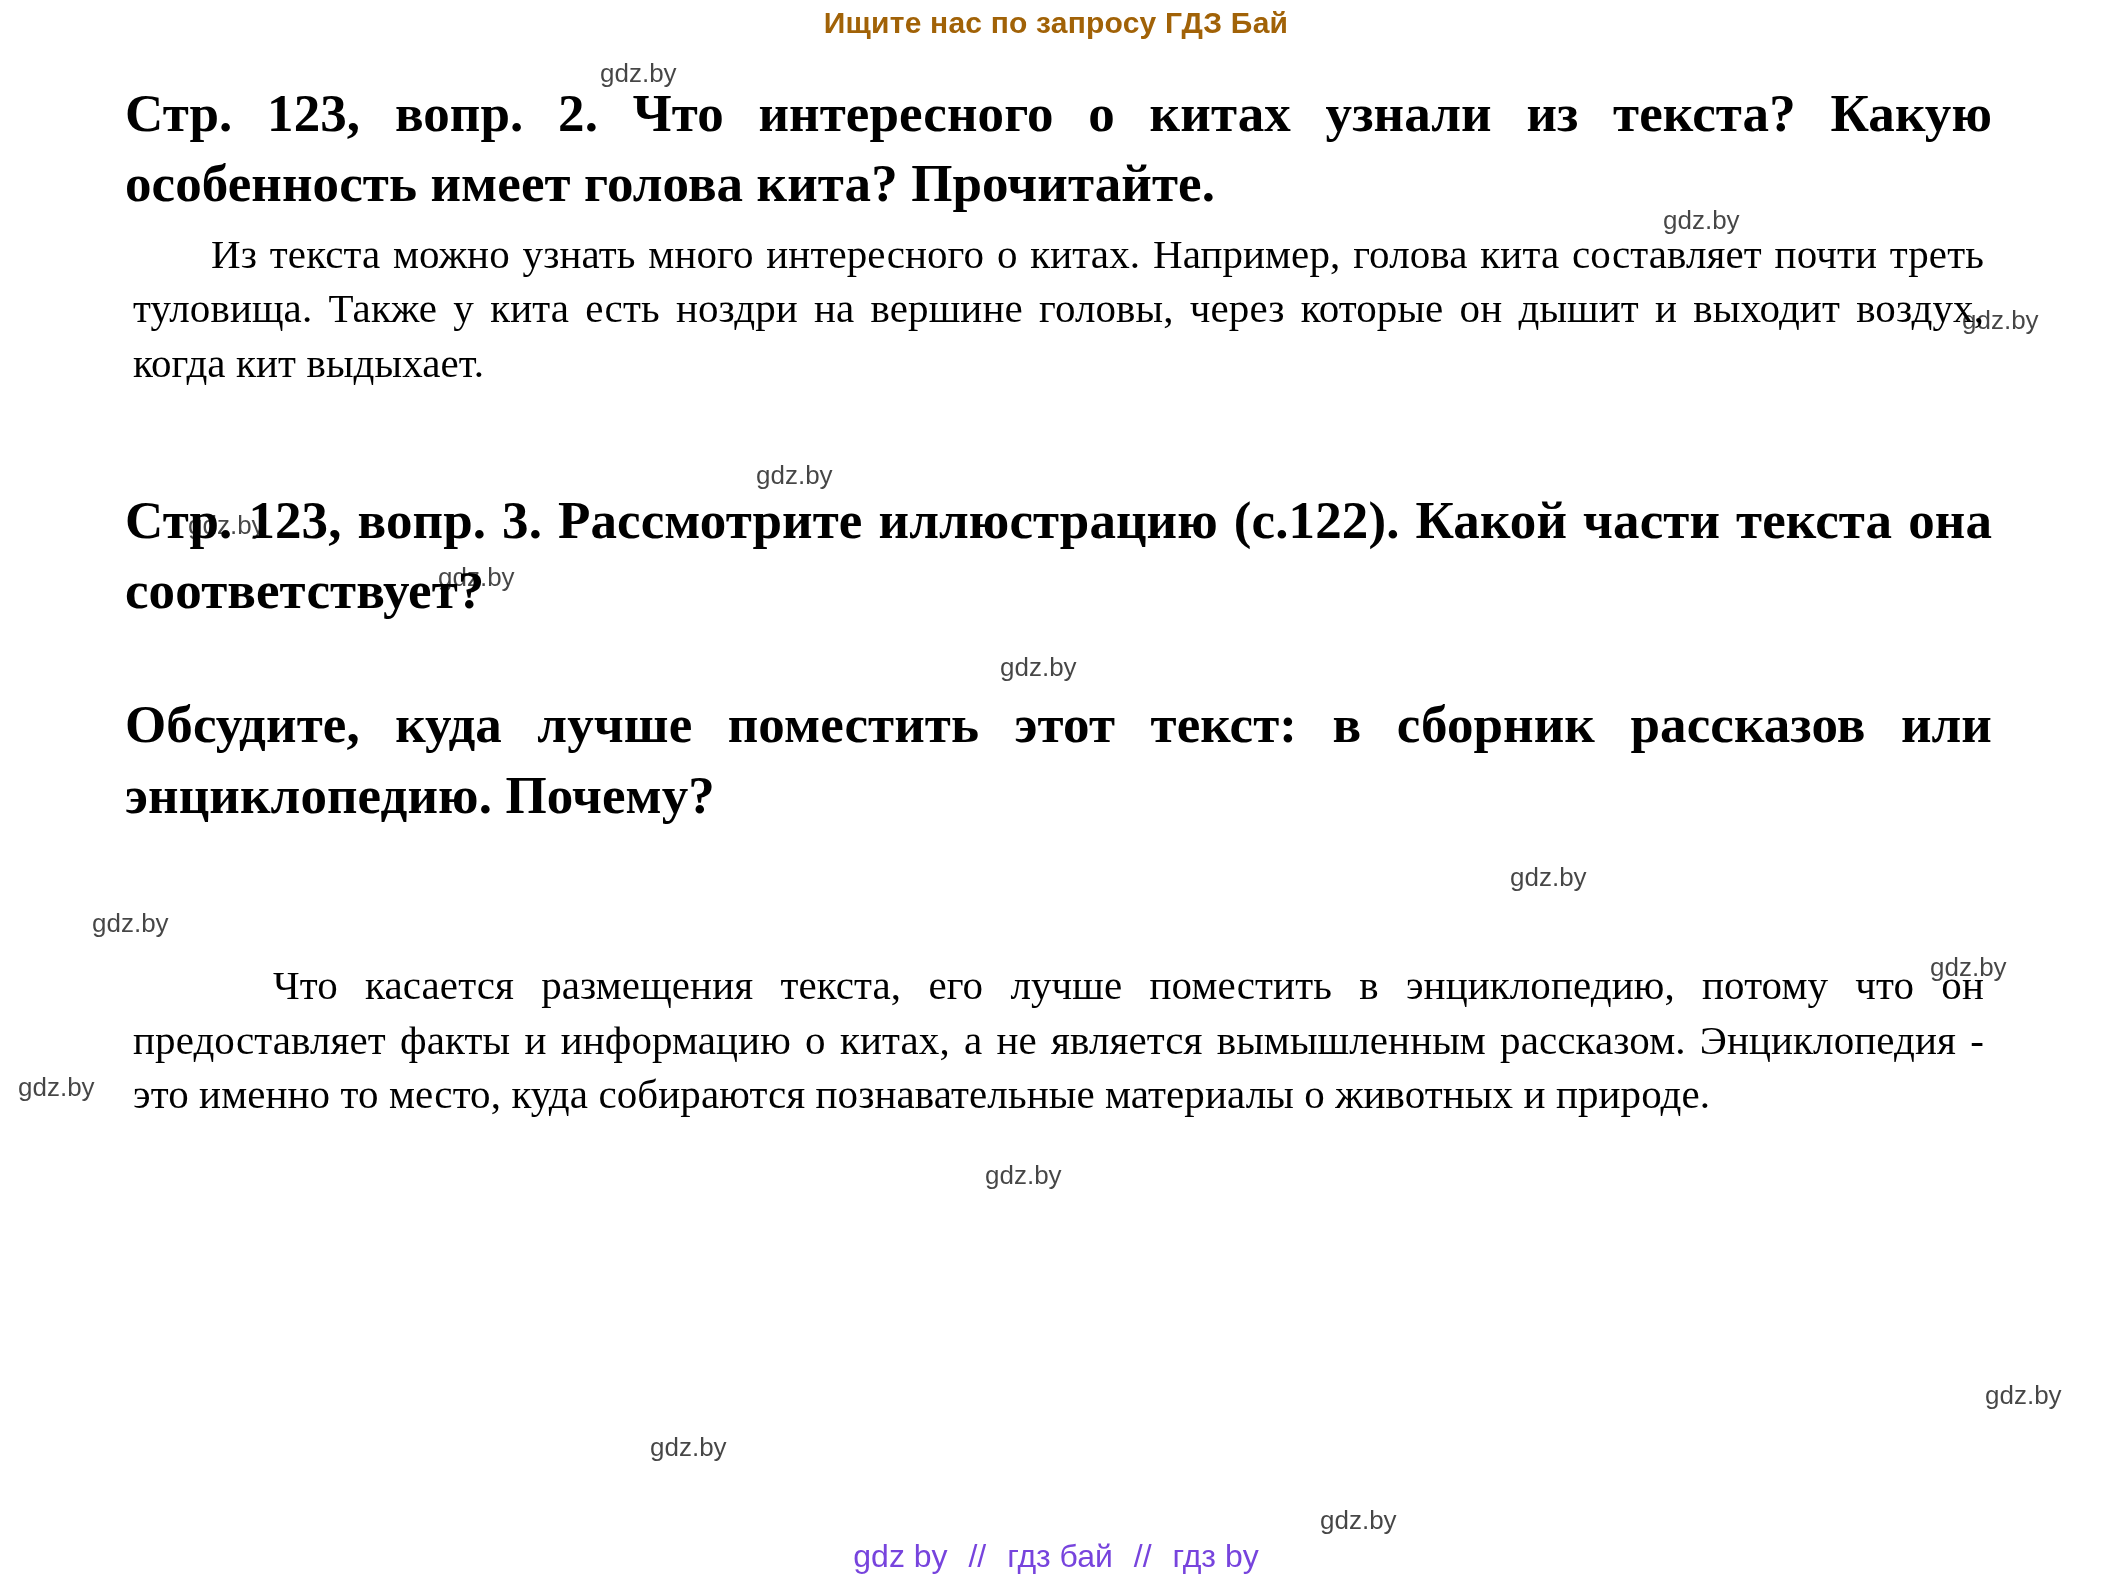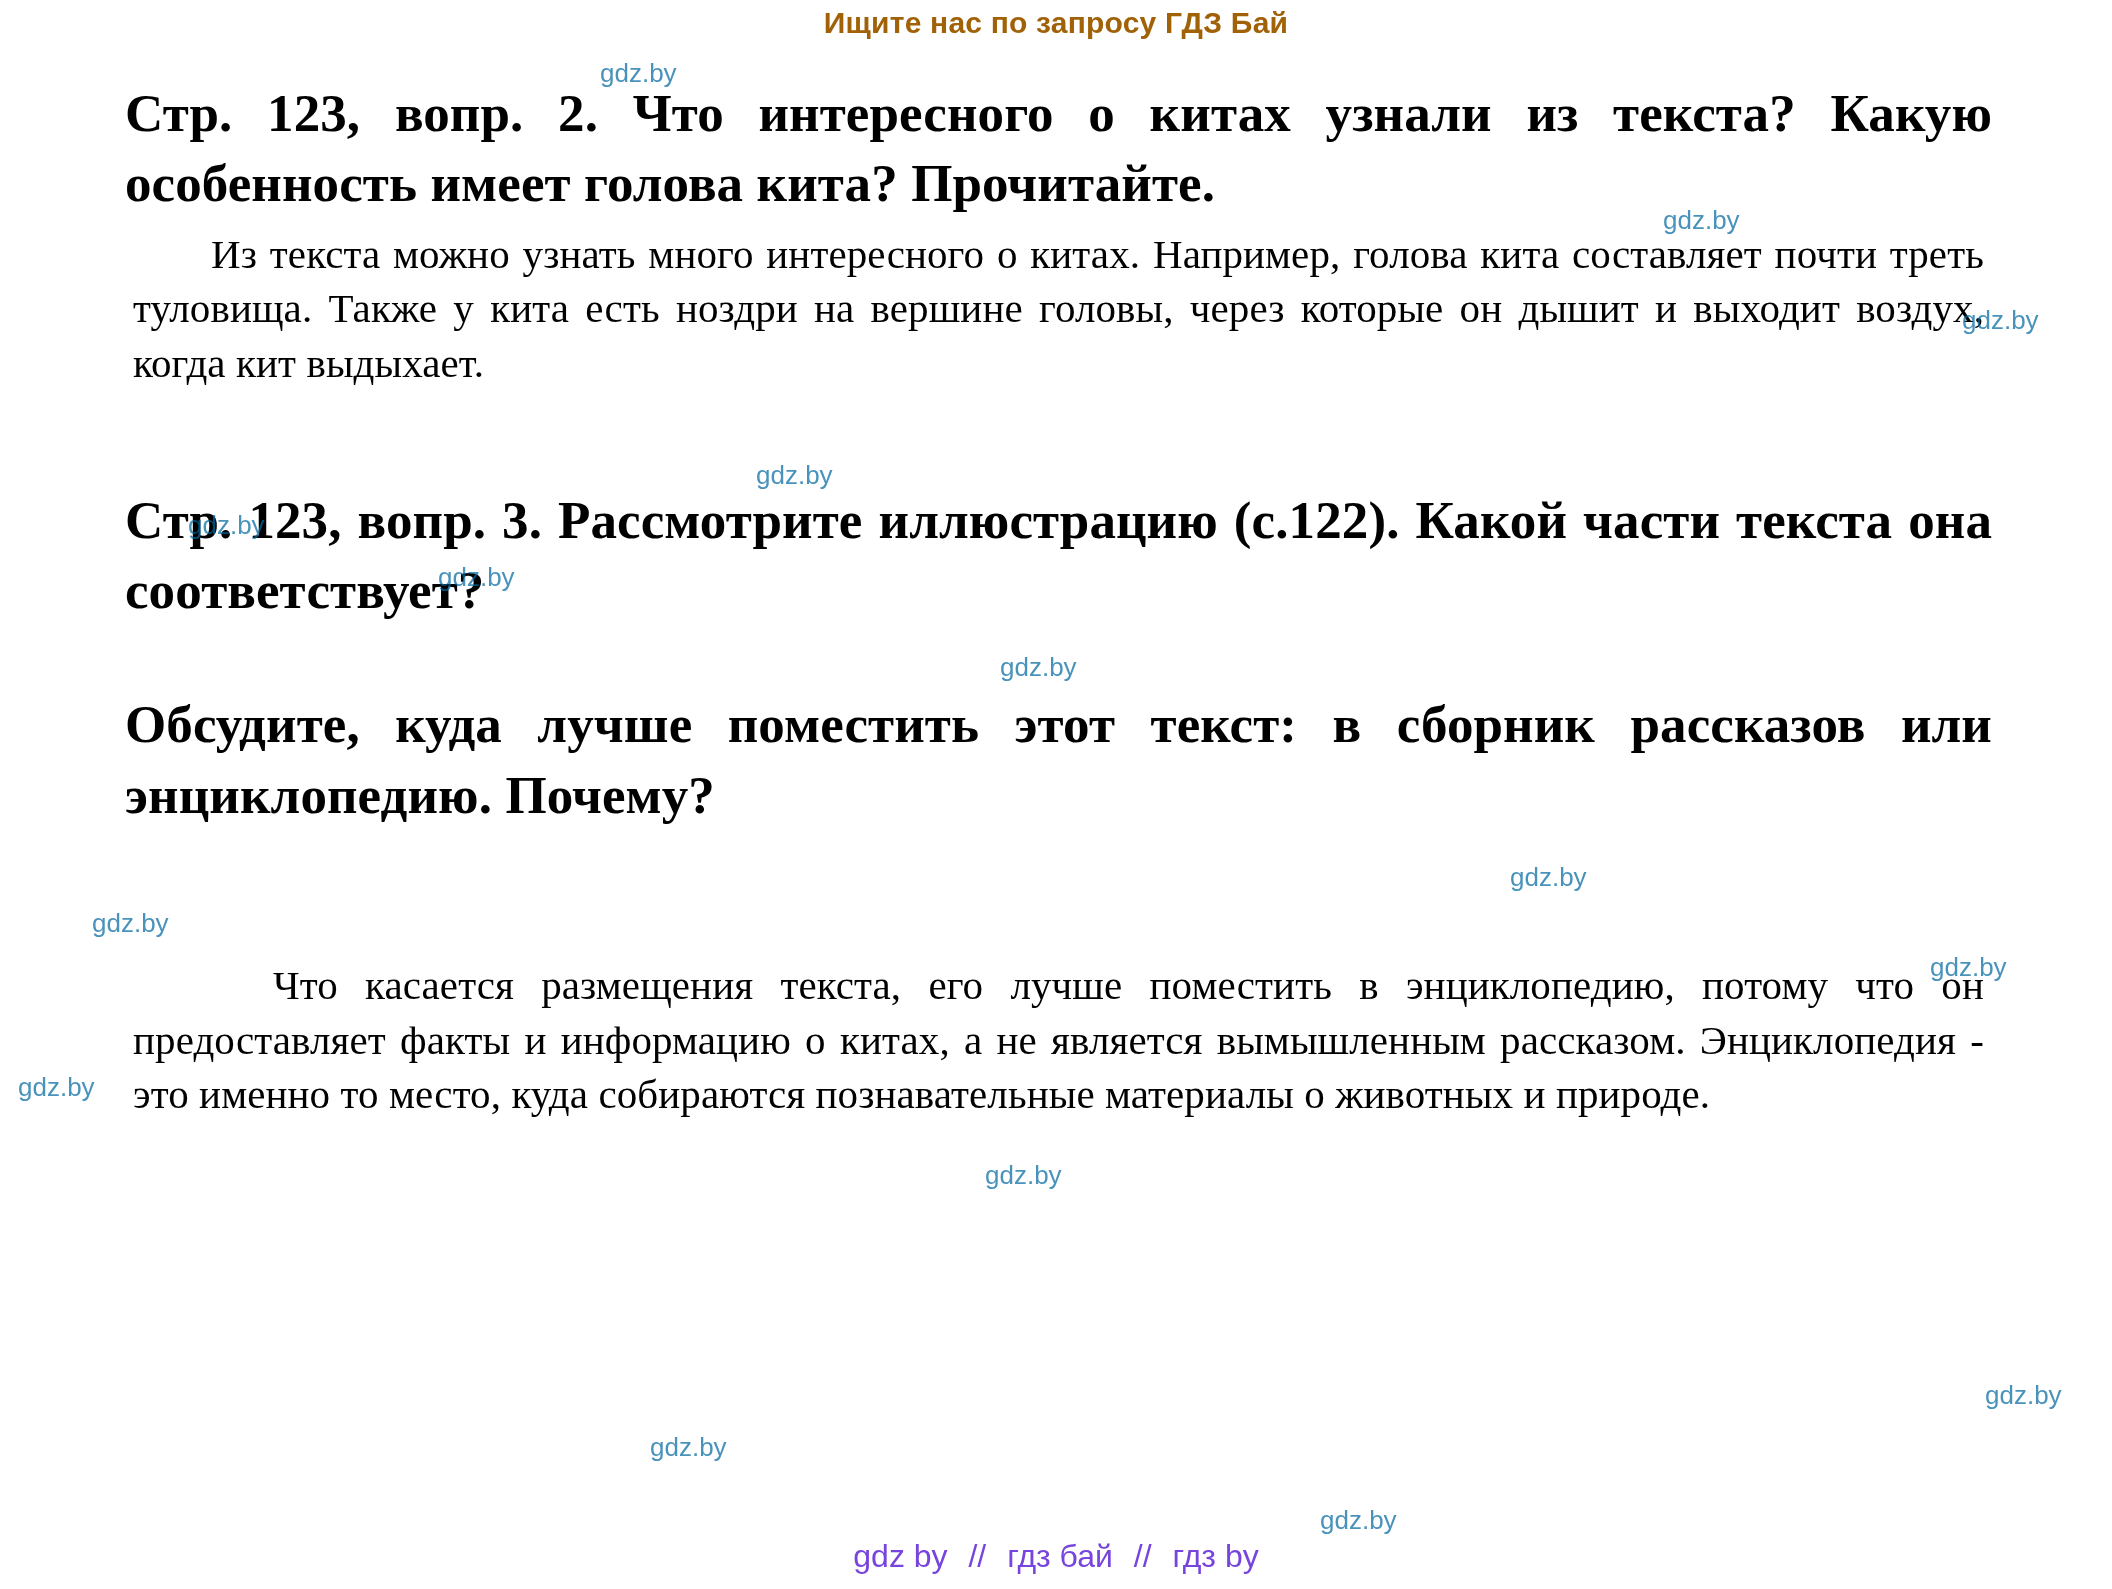--- a/index.html
+++ b/index.html
@@ -80,21 +80,21 @@
     color: #7744dd;
   }
   .footer-links span { margin: 0 6px; }
   .footer-links .sep { color: #7744dd; }
 
   
   .wm {
     position: absolute;
     font-family: "Liberation Sans", sans-serif;
     font-size: 26px;
-    color: #0369a1;
+    color: #000000;
     opacity: .72;
     white-space: nowrap;
     pointer-events: none;
     user-select: none;
   }
 </style>
 </head>
 <body>
 
 <div class="top-banner">Ищите нас по запросу ГДЗ Бай</div>

